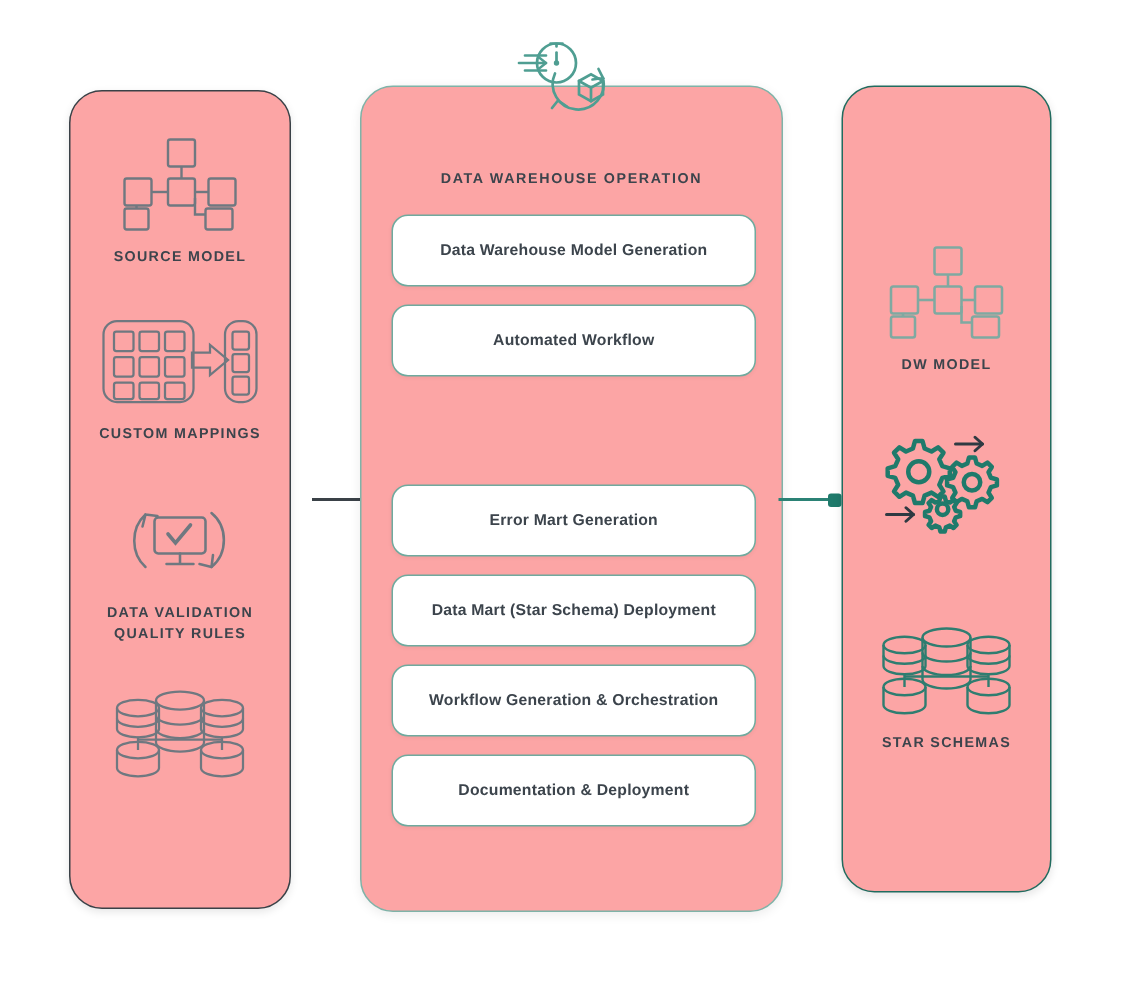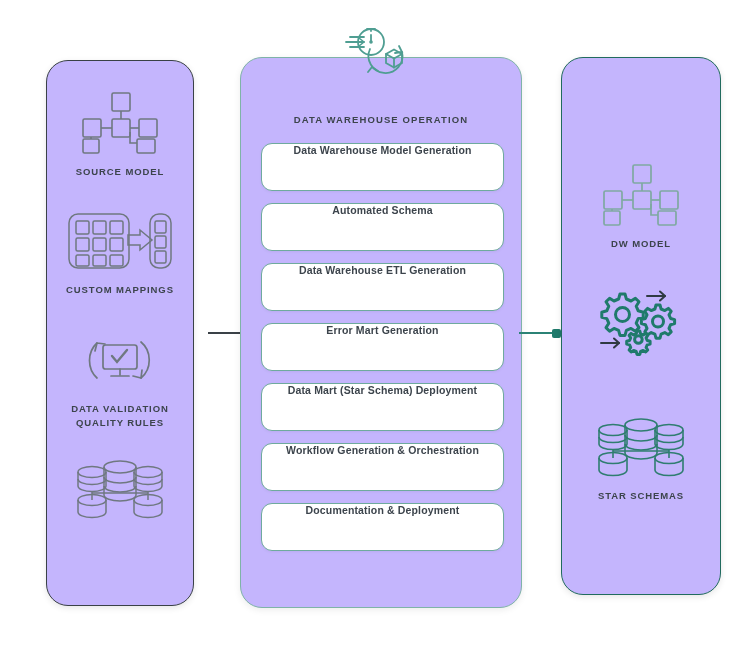--- a/index.html
+++ b/index.html
@@ -8,36 +8,36 @@
     background:#ffffff;
     font-family:"Liberation Sans", sans-serif;
     overflow:hidden;
     position:relative;
   }
   .stage{position:absolute;inset:0;}
 
   
   .card{
     position:absolute;
-    background:#c4b5fd;
+    background:#fca5a5;
     border-radius:22px;
     box-sizing:border-box;
   }
   .card-left{
     left:46px;top:60px;width:148px;height:546px;
     border:1.6px solid #3a4147;
     box-shadow:0 2px 6px rgba(0,0,0,.10);
   }
   .card-center{
     left:240px;top:57px;width:282px;height:551px;
     border:1.6px solid #7fb3a8;
     box-shadow:0 2px 7px rgba(0,0,0,.08);
   }
   .card-right{
-    left:561px;top:57px;width:160px;height:538px;
+    left:561px;top:57px;width:140px;height:538px;
     border:1.6px solid #216b5e;
     box-shadow:0 2px 6px rgba(0,0,0,.10);
   }
 
   
   .conn{position:absolute;}
   .conn-line{position:absolute;height:2px;}
   .conn-dot{position:absolute;border-radius:50%;}
   .conn-left .conn-line{left:0;top:0;width:36px;background:#3a4147;}
   .conn-left .conn-dot{left:33px;top:-3.5px;width:9px;height:9px;background:#343b41;}
@@ -66,21 +66,21 @@
     text-align:center;
     font-size:9.5px;letter-spacing:1.1px;font-weight:700;
     color:#3c444c;
   }
   .op-box{
     position:absolute;left:20px;width:243px;height:48px;
     border:1.3px solid #6faa9e;
     border-radius:11px;
     background:#fff;
     box-sizing:border-box;
-    display:flex;align-items:flex-start;justify-content:center;
+    display:flex;align-items:center;justify-content:center;
     box-shadow:0 1px 3px rgba(0,0,0,.05);
   }
   .op-box span{
     font-size:10.5px;color:#3c444c;font-weight:600;letter-spacing:.15px;
   }
 
   
   .top-icon{position:absolute;left:344px;top:25px;width:70px;height:58px;}
   svg{display:block;overflow:visible;}
 </style>
@@ -188,24 +188,21 @@
     <div class="conn-dot"></div>
   </div>
 
   <div class="card card-center">
     <div class="center-title">DATA WAREHOUSE OPERATION</div>
 
     <div class="op-box" style="top:85px">
         <span>Data Warehouse Model Generation</span>
       </div>
     <div class="op-box" style="top:145px">
-        <span>Automated Schema</span>
-      </div>
-    <div class="op-box" style="top:205px">
-        <span>Data Warehouse ETL Generation</span>
+        <span>Automated Workflow</span>
       </div>
     <div class="op-box" style="top:265px">
         <span>Error Mart Generation</span>
       </div>
     <div class="op-box" style="top:325px">
         <span>Data Mart (Star Schema) Deployment</span>
       </div>
     <div class="op-box" style="top:445px">
         <span>Documentation &amp; Deployment</span>
       </div>

